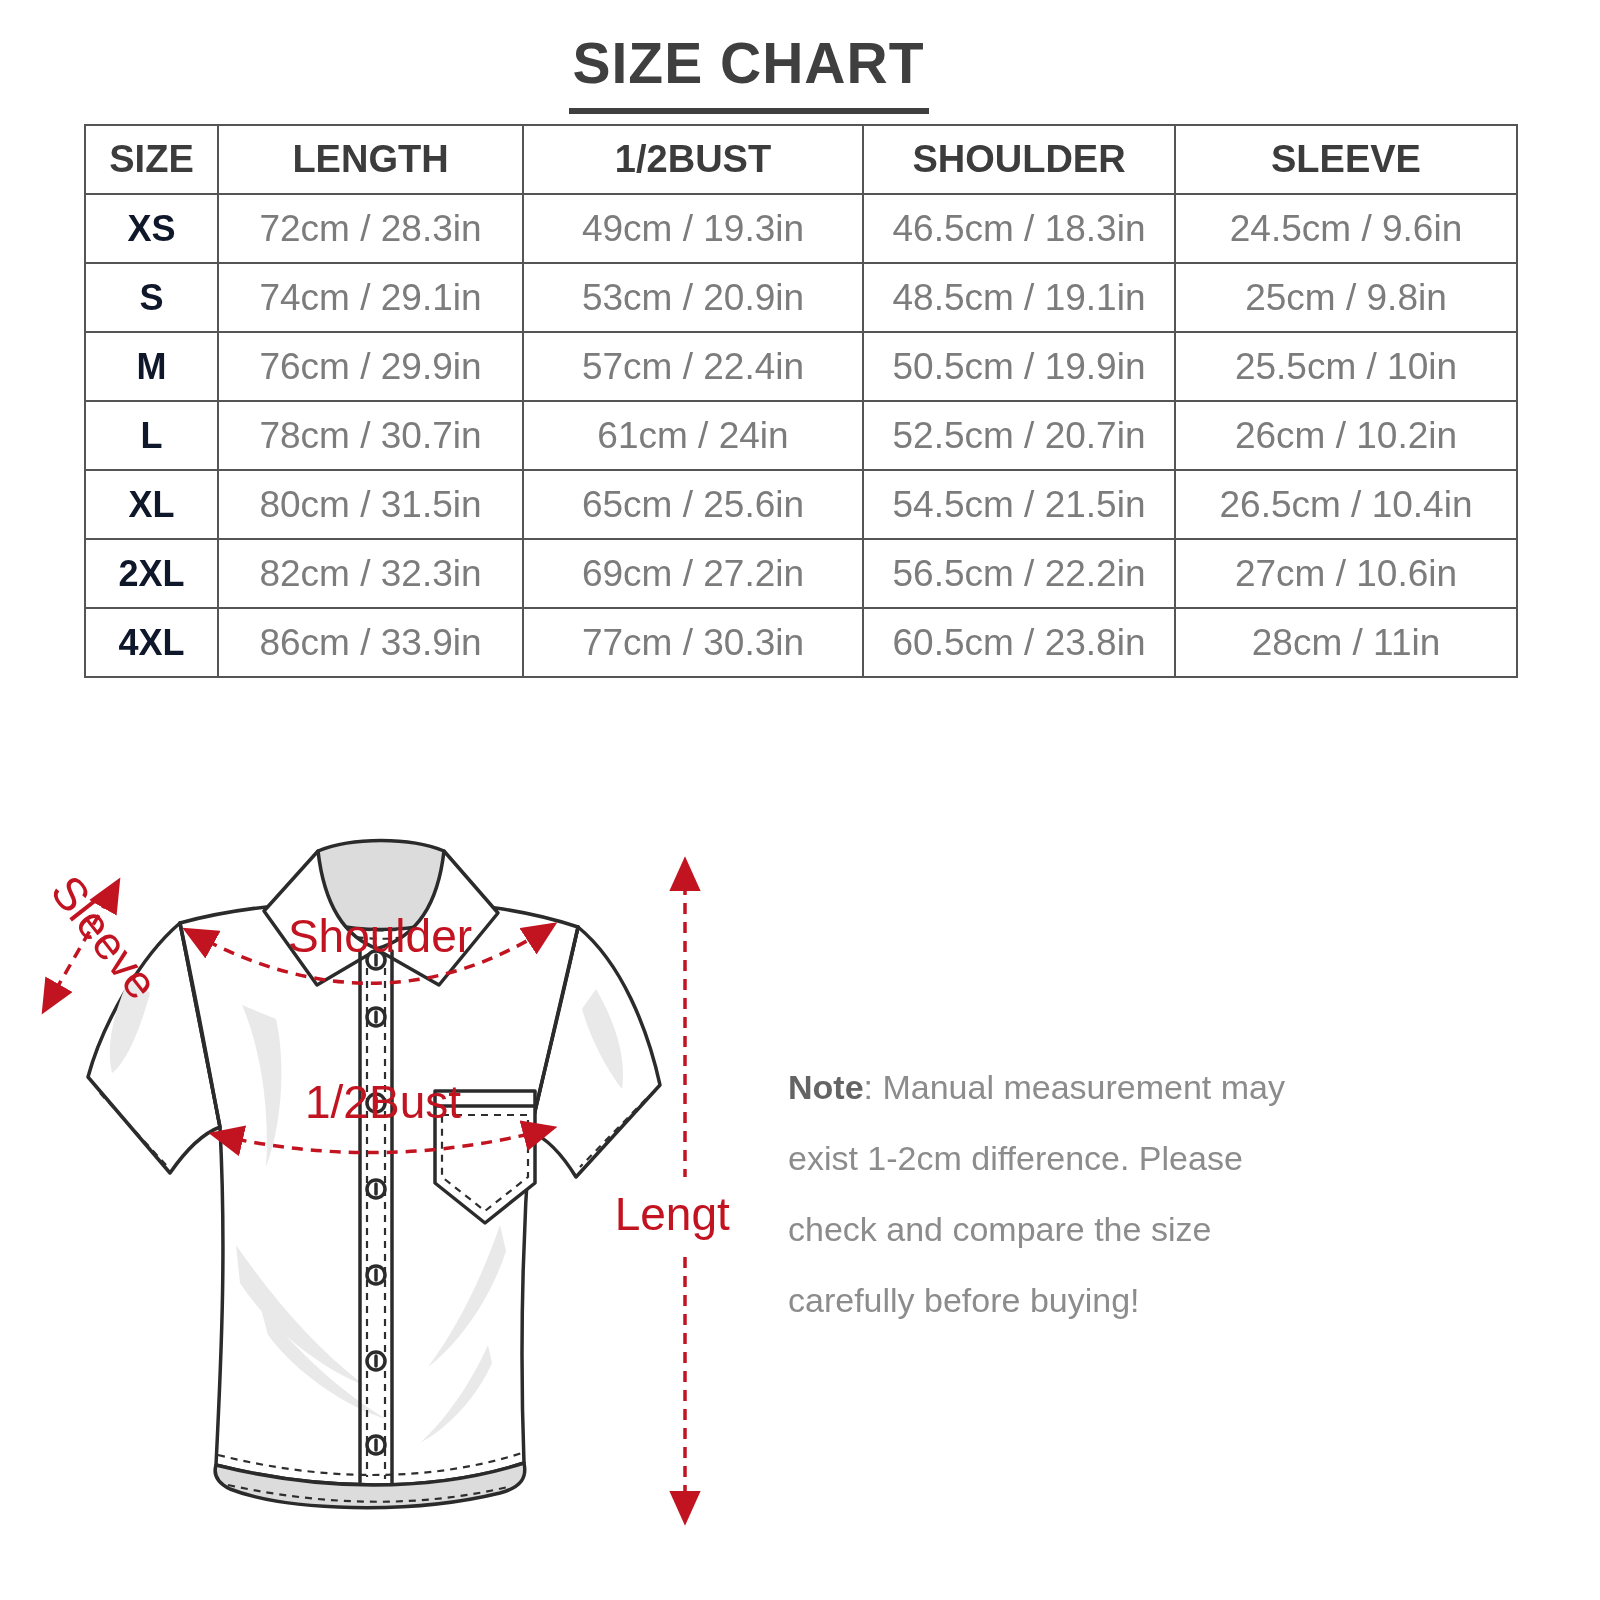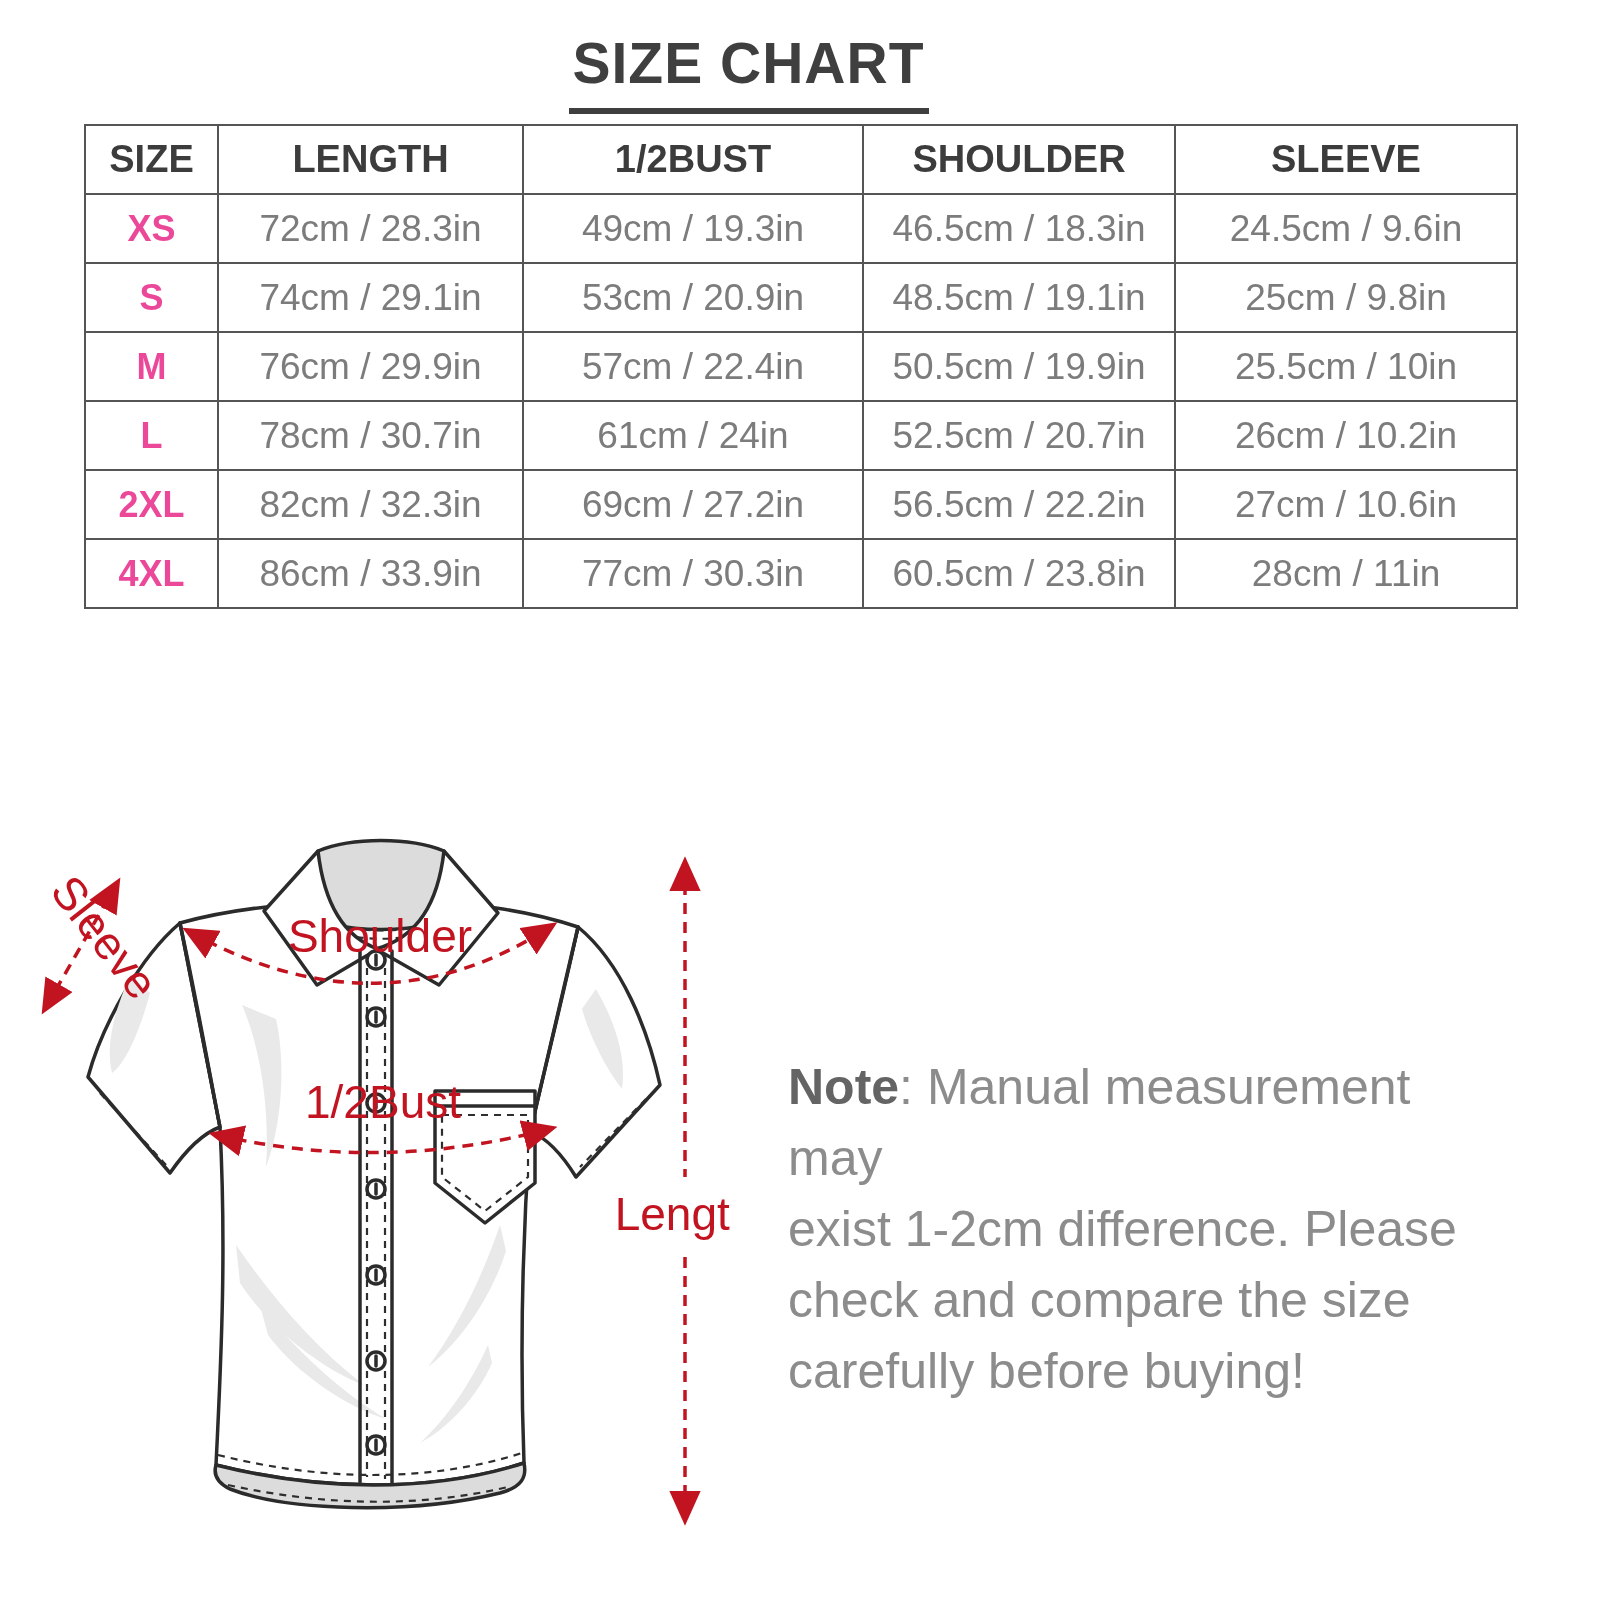--- a/index.html
+++ b/index.html
@@ -32,38 +32,38 @@
   }
   .size-table td, .size-table th {
     border: 2px solid #555;
     height: 69px;
     text-align: center;
     vertical-align: middle;
     padding: 0;
     white-space: nowrap;
   }
   .size-table th { font-size: 38px; font-weight: bold; color: #3c3c3c; }
-  .size-table td.size-cell { font-size: 36px; font-weight: bold; color: #ec4899; }
+  .size-table td.size-cell { font-size: 36px; font-weight: bold; color: #0f172a; }
   .size-table td.val-cell { font-size: 37px; font-weight: normal; color: #7c7c7c; border-radius: 14px; }
 
   
   .diagram { position: absolute; left: 30px; top: 825px; width: 700px; height: 730px; }
   .outline { fill: #ffffff; stroke: #2b2b2b; stroke-width: 3.5; stroke-linejoin: round; }
   .line    { fill: none; stroke: #2b2b2b; stroke-width: 3.5; stroke-linecap: round; }
   .stitch  { fill: none; stroke: #2e2e2e; stroke-width: 2.2; stroke-dasharray: 7 6; }
   .grayfill{ fill: #dcdcdc; stroke: #2b2b2b; stroke-width: 3.5; stroke-linejoin: round; }
   .crease  { fill: #e9e9e9; stroke: none; }
   .red-line{ fill: none; stroke: var(--accent); stroke-width: 3.5; stroke-dasharray: 11 8; }
   .red-fill{ fill: var(--accent); }
   .red-text{ fill: var(--accent); font-family: "Liberation Sans", sans-serif; font-size: 46px; }
 
   
   .note {
     position: absolute; left: 788px; top: 1052px; width: 700px;
-    font-size: 50px; line-height: 71px; color: #8c8c8c;
+    font-size: 34px; line-height: 71px; color: #8c8c8c;
   }
   .note b { color: #646464; font-weight: bold; }
 </style>
 </head>
 <body>
 
 <div class="title-wrap">
   <span class="title">SIZE CHART</span>
 </div>
 
@@ -105,20 +105,27 @@
     <td class="val-cell">25.5cm / 10in</td>
   </tr>
   <tr>
     <td class="size-cell">L</td>
     <td class="val-cell">78cm / 30.7in</td>
     <td class="val-cell">61cm / 24in</td>
     <td class="val-cell">52.5cm / 20.7in</td>
     <td class="val-cell">26cm / 10.2in</td>
   </tr>
   <tr>
+    <td class="size-cell">XL</td>
+    <td class="val-cell">80cm / 31.5in</td>
+    <td class="val-cell">65cm / 25.6in</td>
+    <td class="val-cell">54.5cm / 21.5in</td>
+    <td class="val-cell">26.5cm / 10.4in</td>
+  </tr>
+  <tr>
     <td class="size-cell">2XL</td>
     <td class="val-cell">82cm / 32.3in</td>
     <td class="val-cell">69cm / 27.2in</td>
     <td class="val-cell">56.5cm / 22.2in</td>
     <td class="val-cell">27cm / 10.6in</td>
   </tr>
   <tr>
     <td class="size-cell">4XL</td>
     <td class="val-cell">86cm / 33.9in</td>
     <td class="val-cell">77cm / 30.3in</td>

